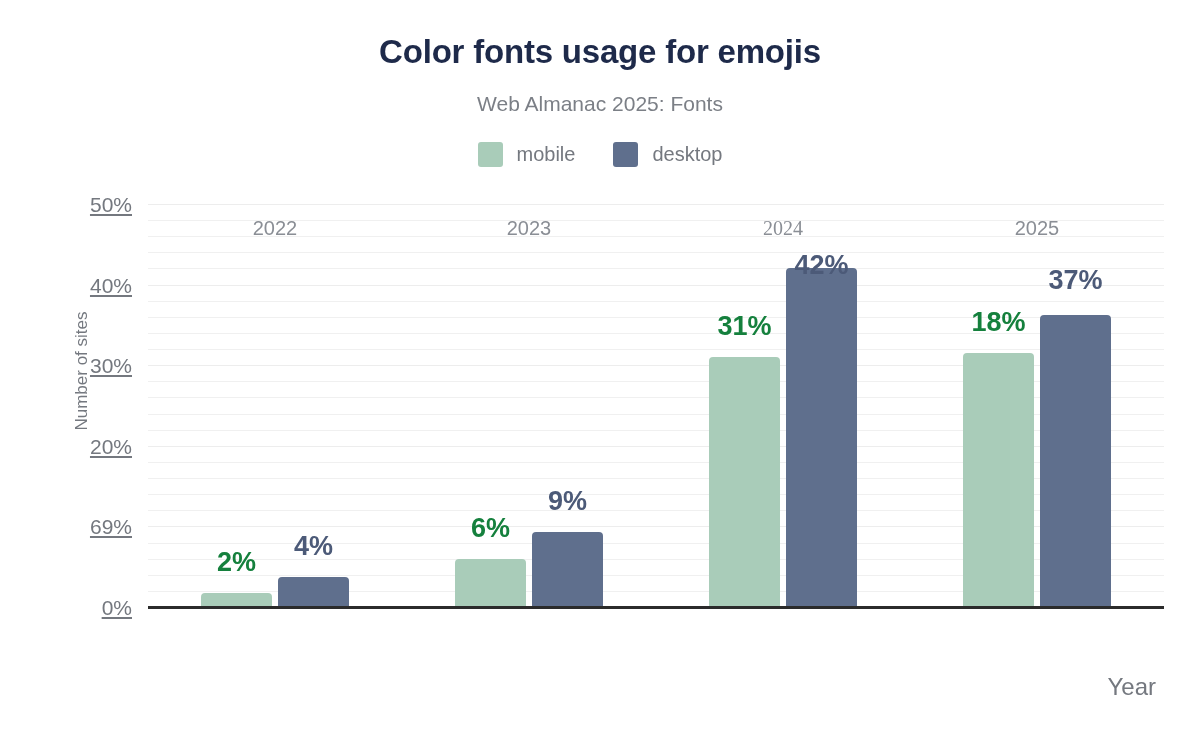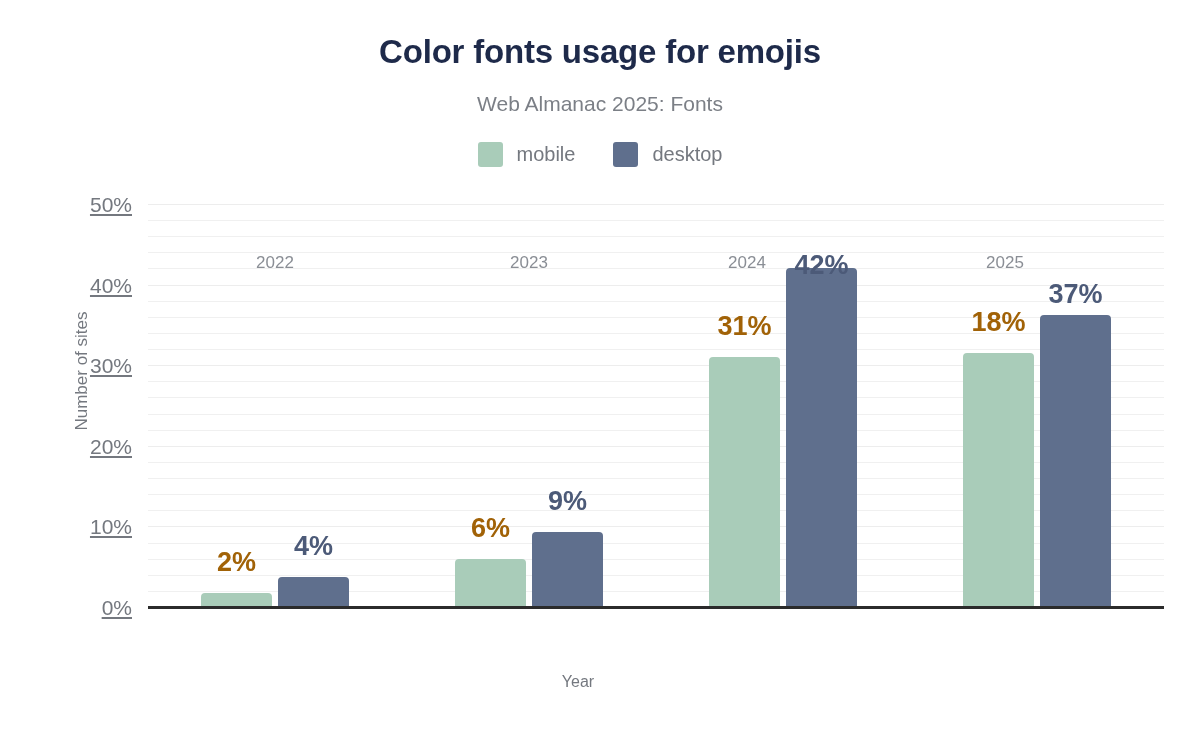--- a/index.html
+++ b/index.html
@@ -125,54 +125,53 @@
     font-size: 17px;
     color: #74787f;
     white-space: nowrap;
   }
 
   
   .xtick {
     position: absolute;
     top: 12px;
     text-align: center;
-    font-size: 17px;
+    font-size: 20px;
     color: #8a8e95;
     transform: translateX(-50%);
     white-space: nowrap;
-    margin-top: 36px;
   }
   .xaxis-label {
     position: absolute;
     left: 0;
     top: 673px;
     width: 1156px;
-    text-align: center;
-    font-size: 16px;
+    text-align: right;
+    font-size: 24px;
     color: #74787f;
   }
 
   
   .bar {
     position: absolute;
     bottom: 0;
     border-radius: 4px 4px 0 0;
   }
   .bar.mobile  { background: #a9ccb9; }
   .bar.desktop { background: #5f6f8d; }
 
   .bar-label {
     position: absolute;
     font-size: 27px;
     font-weight: bold;
     text-align: center;
     transform: translateX(-50%);
     white-space: nowrap;
   }
-  .bar-label.mobile  { color: #a16207; }
+  .bar-label.mobile  { color: #15803d; }
   .bar-label.desktop { color: #4c5a78; }
 </style>
 </head>
 <body>
 
 <div class="figure">
 
   <div class="chart-title">Color fonts usage for emojis</div>
 
   <div class="chart-subtitle">Web Almanac 2025: Fonts</div>
@@ -214,21 +213,21 @@
         <div class="gridline" style="bottom: 306.28px;"></div>
         <div class="gridline major" style="bottom: 322.4px;"></div>
         <div class="gridline" style="bottom: 338.52px;"></div>
         <div class="gridline" style="bottom: 354.64px;"></div>
         <div class="gridline" style="bottom: 370.76px;"></div>
         <div class="gridline" style="bottom: 386.88px;"></div>
         <div class="gridline major" style="bottom: 403px;"></div>
       </div>
     <div id="yticks">
         <div class="ytick" style="bottom: auto; top: 403px;"><span class="ytick-inner">0%</span></div>
-        <div class="ytick" style="bottom: auto; top: 322.4px;"><span class="ytick-inner">10%</span></div>
+        <div class="ytick" style="bottom: auto; top: 322.4px;"><span class="ytick-inner">69%</span></div>
         <div class="ytick" style="bottom: auto; top: 241.8px;"><span class="ytick-inner">20%</span></div>
         <div class="ytick" style="bottom: auto; top: 161.2px;"><span class="ytick-inner">30%</span></div>
         <div class="ytick" style="bottom: auto; top: 80.6px;"><span class="ytick-inner">40%</span></div>
         <div class="ytick" style="bottom: auto; top: 0px;"><span class="ytick-inner">50%</span></div>
       </div>
     <div id="bars">
         <div class="bar mobile" style="left: 53px; width: 71px; height: 15.314px; background: rgb(169, 204, 185);"></div>
         <div class="bar desktop" style="left: 130px; width: 71px; height: 30.628px; background: rgb(95, 111, 141);"></div>
         <div class="bar mobile" style="left: 307px; width: 71px; height: 49.166px; background: rgb(169, 204, 185);"></div>
         <div class="bar desktop" style="left: 384px; width: 71px; height: 75.764px; background: rgb(95, 111, 141);"></div>
@@ -238,26 +237,26 @@
         <div class="bar desktop" style="left: 892px; width: 71px; height: 293.384px; background: rgb(95, 111, 141);"></div>
       </div>
     <div id="barlabels">
         <div class="bar-label mobile" style="left: 88.5px; top: 341.686px;">2%</div>
         <div class="bar-label desktop" style="left: 165.5px; top: 326.372px;">4%</div>
         <div class="bar-label mobile" style="left: 342.5px; top: 307.834px;">6%</div>
         <div class="bar-label desktop" style="left: 419.5px; top: 281.236px;">9%</div>
         <div class="bar-label mobile" style="left: 596.5px; top: 105.528px;">31%</div>
         <div class="bar-label desktop" style="left: 673.5px; top: 16.868px; margin-top: 28px;">42%</div>
         <div class="bar-label mobile" style="left: 850.5px; top: 102.304px;">18%</div>
-        <div class="bar-label desktop" style="left: 927.5px; top: 74px;">37%</div>
+        <div class="bar-label desktop" style="left: 927.5px; top: 60px;">37%</div>
       </div>
     <div class="axis-baseline"></div>
     <div id="xticks">
         <div class="xtick" style="left: 127px;">2022</div>
         <div class="xtick" style="left: 381px;">2023</div>
-        <div class="xtick" style="left: 599px;">2024</div>
-        <div class="xtick" style="left: 857px; text-align: right;">2025</div>
+        <div class="xtick" style="left: 635px; font-family: Liberation Serif, serif;">2024</div>
+        <div class="xtick" style="left: 889px; text-align: right;">2025</div>
       </div>
   </div>
 
   <div class="xaxis-label">Year</div>
 
 </div>
 
 </body></html>

